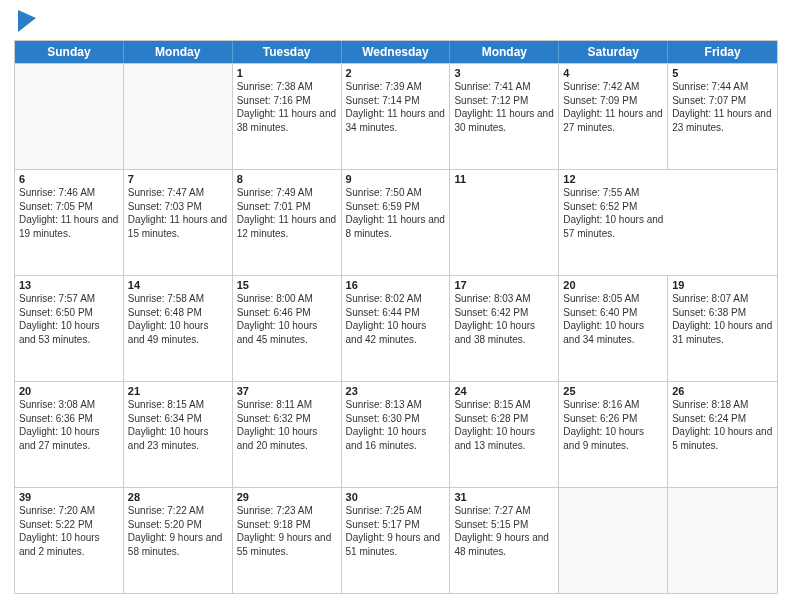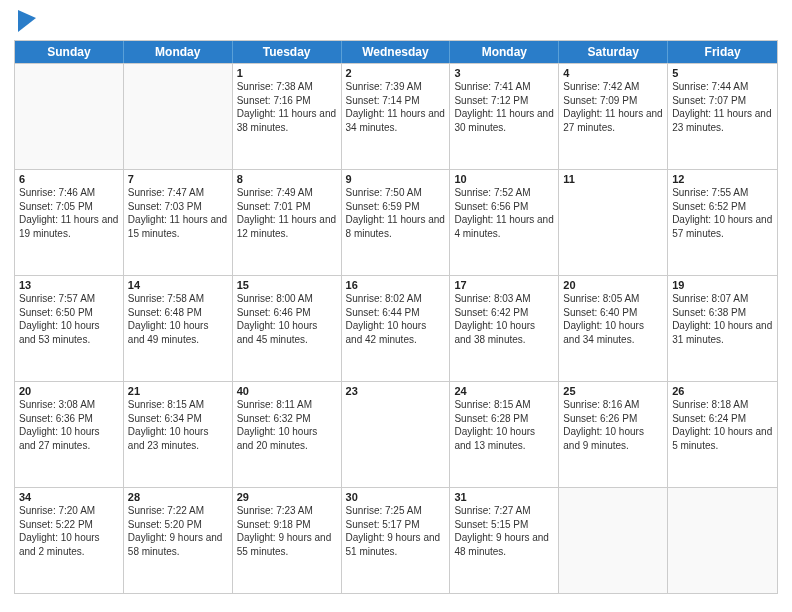--- a/index.html
+++ b/index.html
@@ -195,26 +195,20 @@
 Sunset: 7:01 PM
 Daylight: 11 hours and 12 minutes.</div>
           </div>
           <div class="cal-cell">
             <span class="day-num">9</span>
             <div class="cell-info">Sunrise: 7:50 AM
 Sunset: 6:59 PM
 Daylight: 11 hours and 8 minutes.</div>
           </div>
           <div class="cal-cell">
-            <span class="day-num">10</span>
-            <div class="cell-info">Sunrise: 7:52 AM
-Sunset: 6:56 PM
-Daylight: 11 hours and 4 minutes.</div>
-          </div>
-          <div class="cal-cell">
             <span class="day-num">11</span>
           </div>
           <div class="cal-cell">
             <span class="day-num">12</span>
             <div class="cell-info">Sunrise: 7:55 AM
 Sunset: 6:52 PM
 Daylight: 10 hours and 57 minutes.</div>
           </div>
         </div>
         <div class="cal-row">
@@ -268,27 +262,30 @@
 Sunset: 6:36 PM
 Daylight: 10 hours and 27 minutes.</div>
           </div>
           <div class="cal-cell">
             <span class="day-num">21</span>
             <div class="cell-info">Sunrise: 8:15 AM
 Sunset: 6:34 PM
 Daylight: 10 hours and 23 minutes.</div>
           </div>
           <div class="cal-cell">
-            <span class="day-num">40</span>
+            <span class="day-num">37</span>
             <div class="cell-info">Sunrise: 8:11 AM
 Sunset: 6:32 PM
 Daylight: 10 hours and 20 minutes.</div>
           </div>
           <div class="cal-cell">
             <span class="day-num">23</span>
+            <div class="cell-info">Sunrise: 8:13 AM
+Sunset: 6:30 PM
+Daylight: 10 hours and 16 minutes.</div>
           </div>
           <div class="cal-cell">
             <span class="day-num">24</span>
             <div class="cell-info">Sunrise: 8:15 AM
 Sunset: 6:28 PM
 Daylight: 10 hours and 13 minutes.</div>
           </div>
           <div class="cal-cell">
             <span class="day-num">25</span>
             <div class="cell-info">Sunrise: 8:16 AM
@@ -297,21 +294,21 @@
           </div>
           <div class="cal-cell">
             <span class="day-num">26</span>
             <div class="cell-info">Sunrise: 8:18 AM
 Sunset: 6:24 PM
 Daylight: 10 hours and 5 minutes.</div>
           </div>
         </div>
         <div class="cal-row">
           <div class="cal-cell">
-            <span class="day-num">34</span>
+            <span class="day-num">39</span>
             <div class="cell-info">Sunrise: 7:20 AM
 Sunset: 5:22 PM
 Daylight: 10 hours and 2 minutes.</div>
           </div>
           <div class="cal-cell">
             <span class="day-num">28</span>
             <div class="cell-info">Sunrise: 7:22 AM
 Sunset: 5:20 PM
 Daylight: 9 hours and 58 minutes.</div>
           </div>

